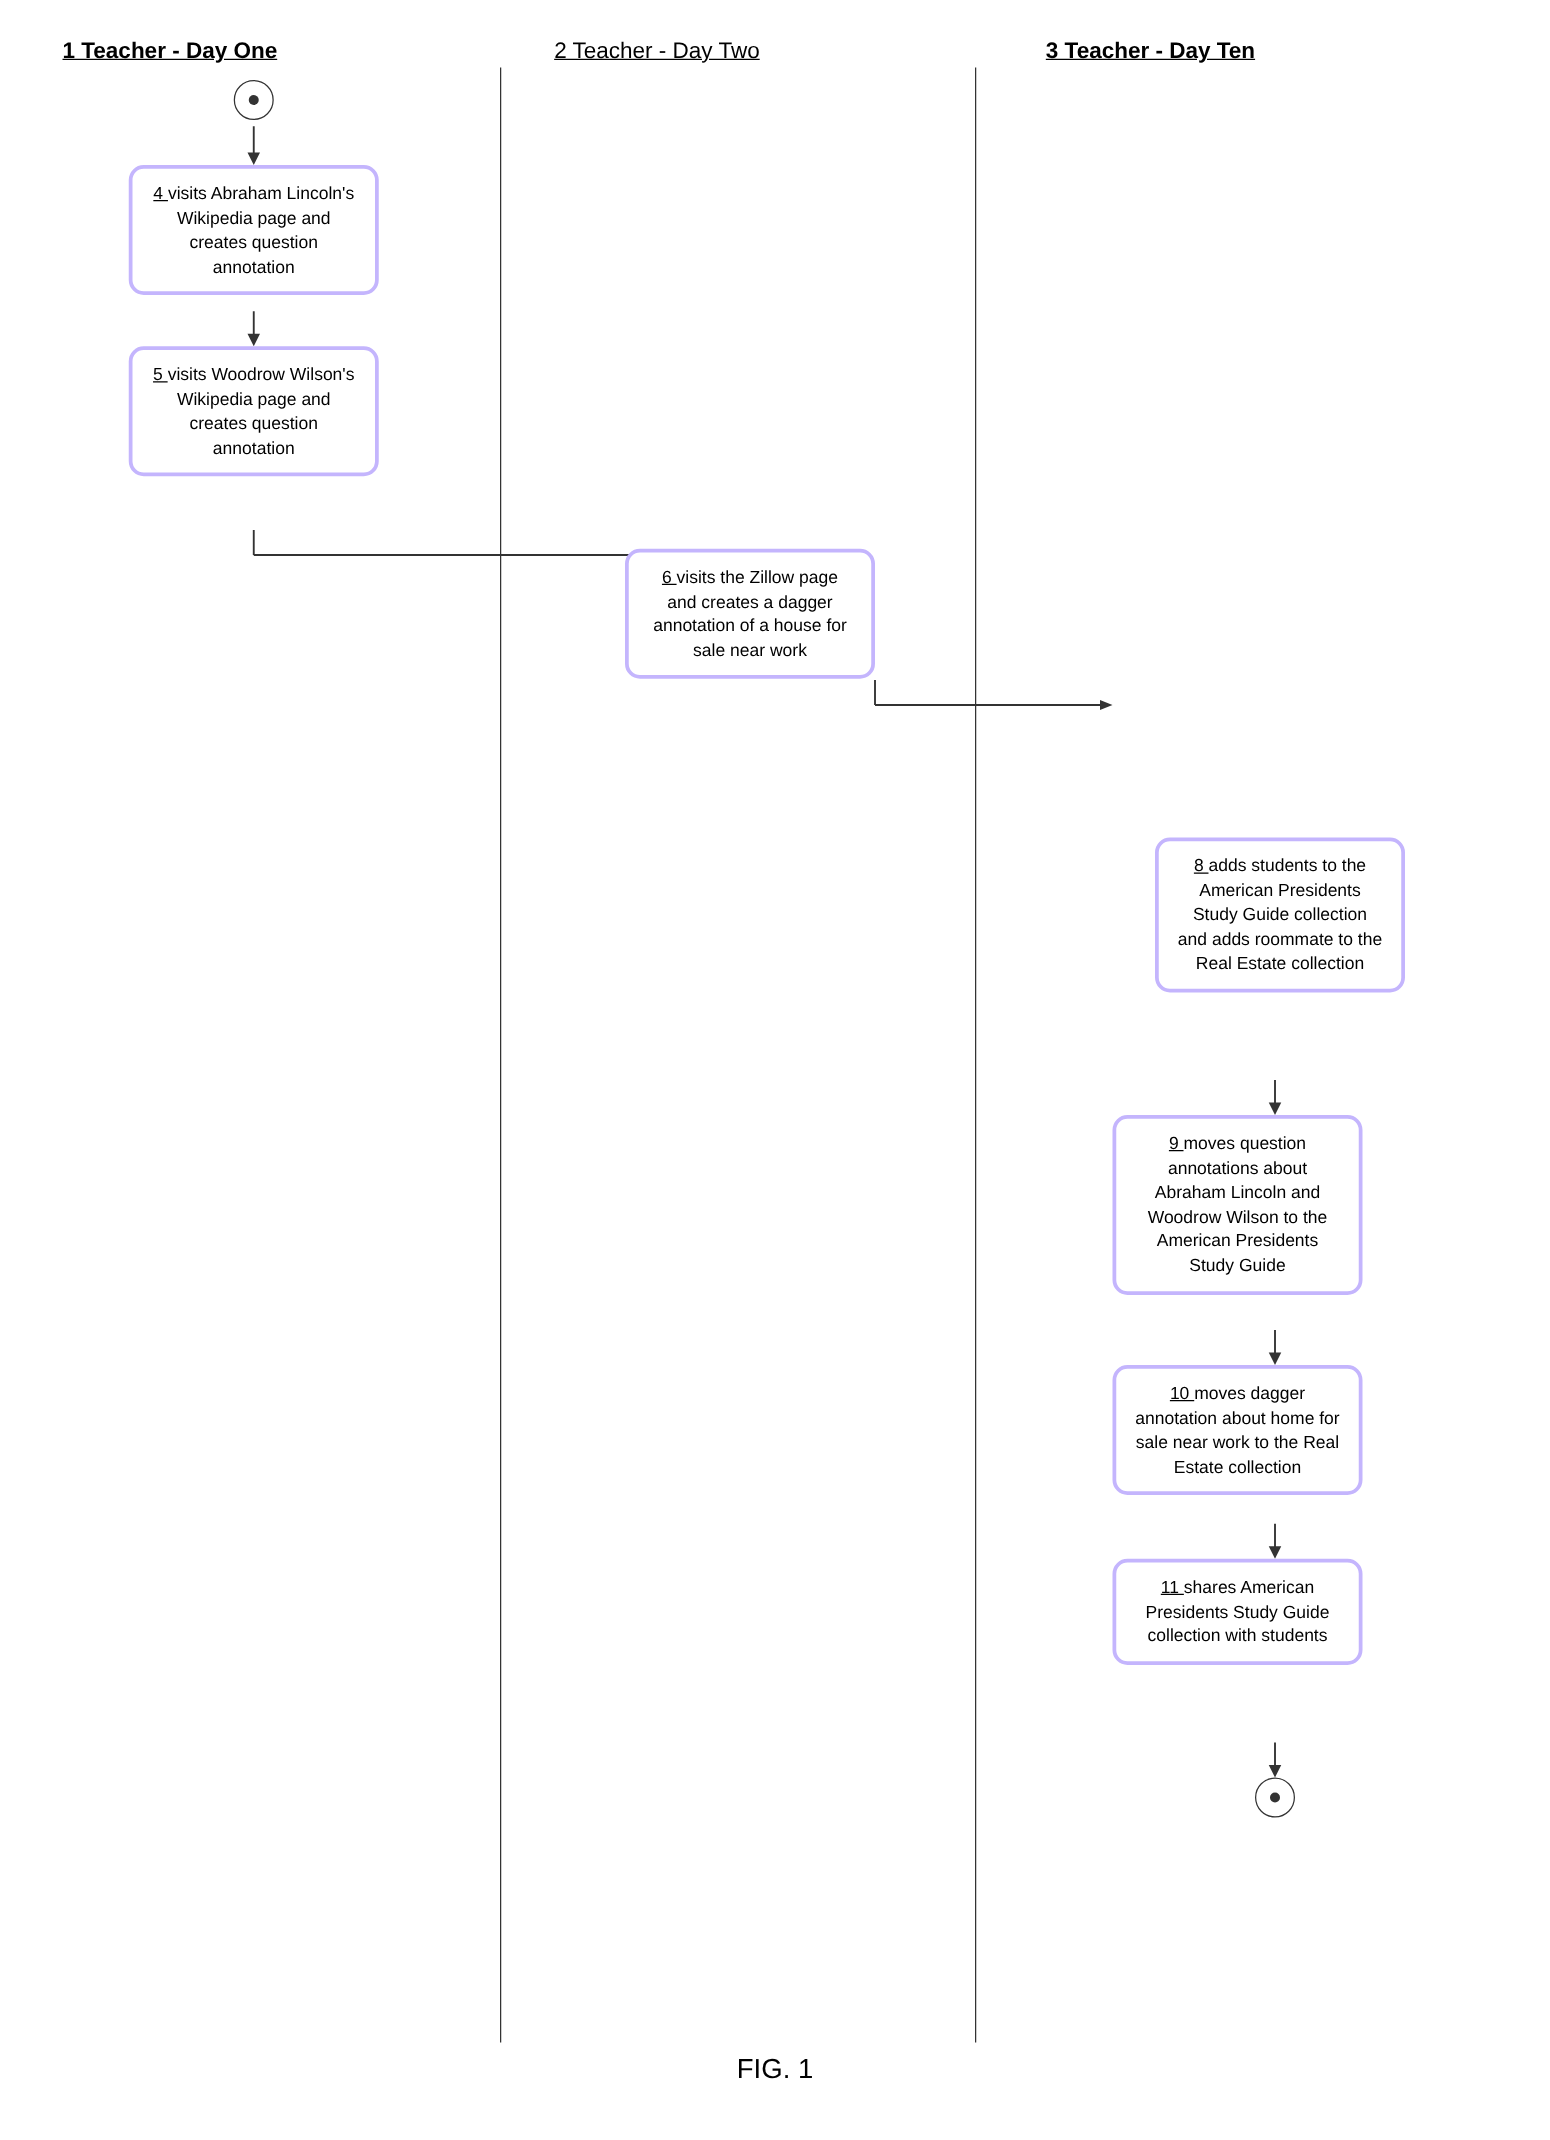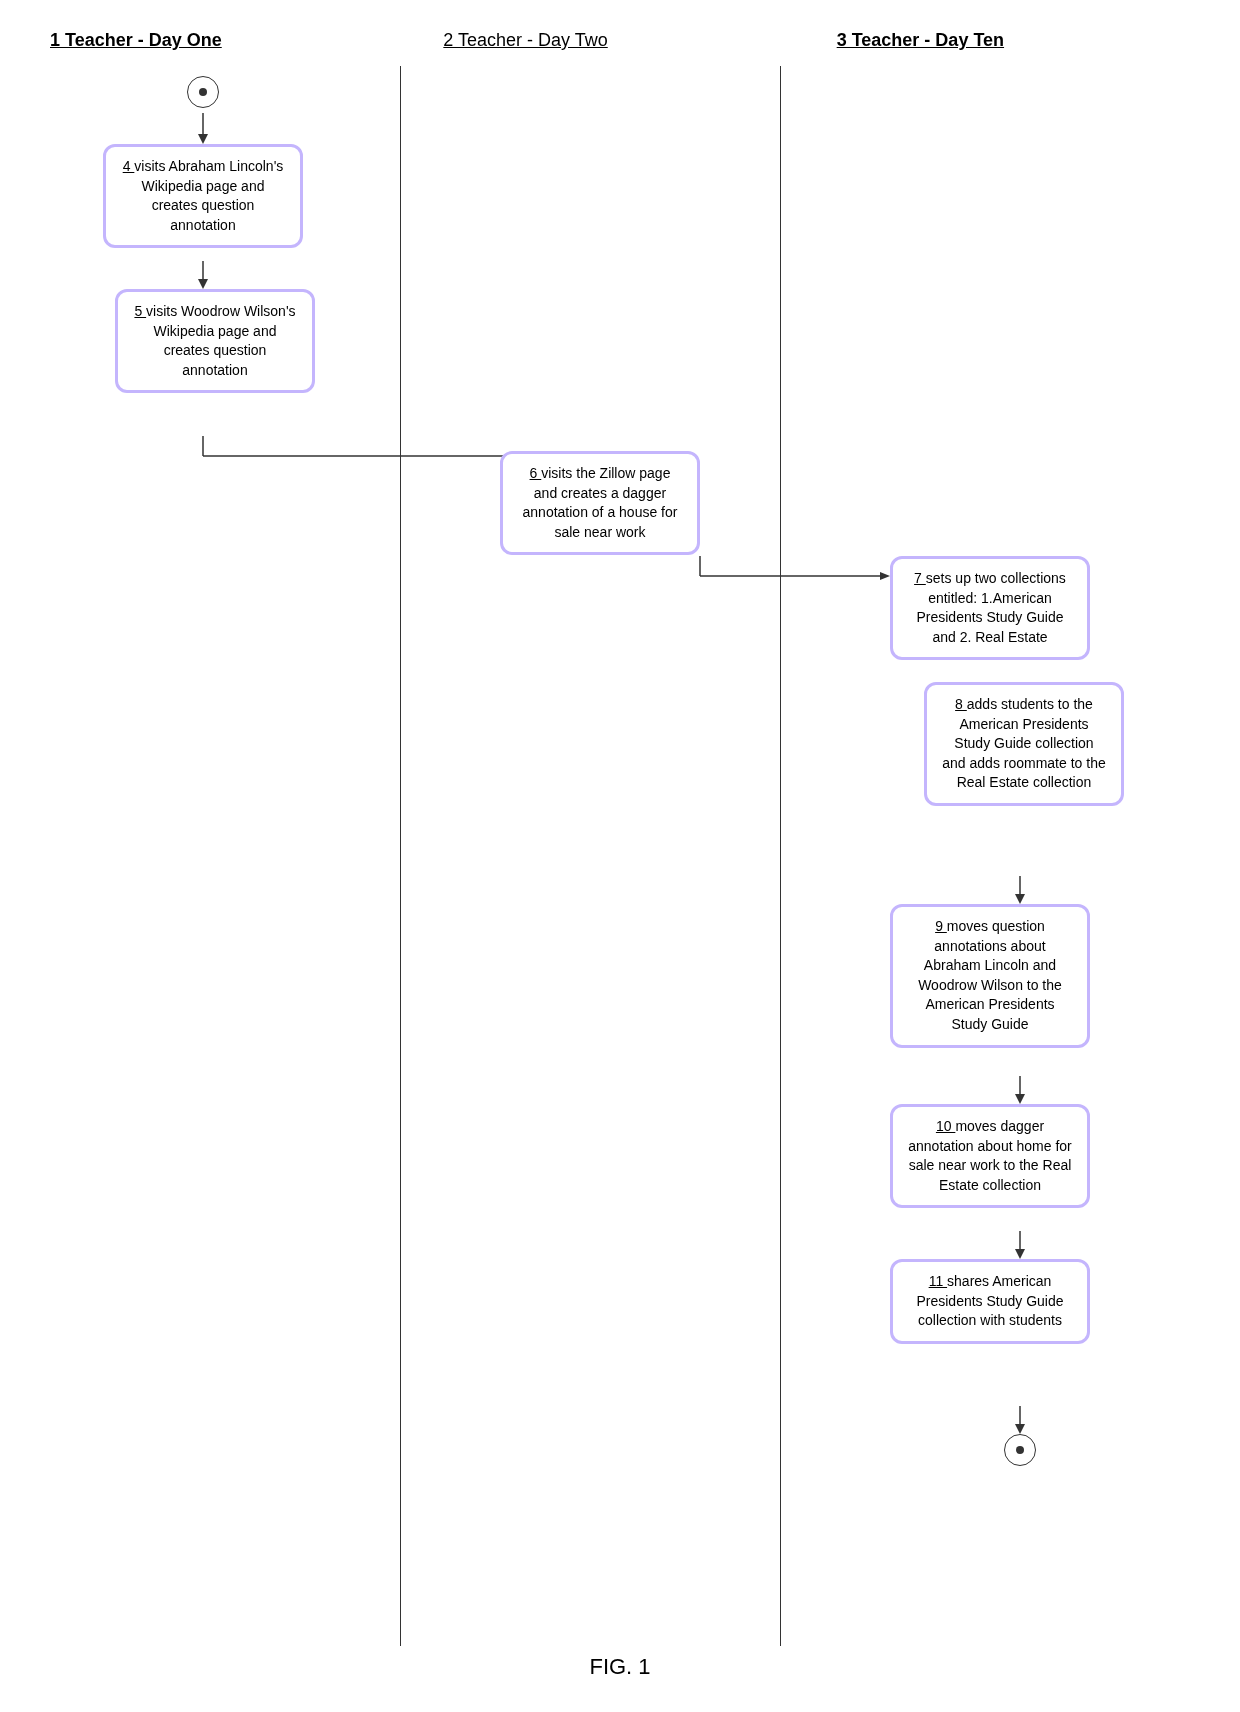--- a/index.html
+++ b/index.html
@@ -96,21 +96,21 @@
       font-size: 22px;
       font-weight: normal;
       margin-top: 8px;
     }
   </style>
 </head>
 <body>
 
 <div class="diagram-container">
 
-  <div style="display:flex; width:100%; padding: 0 10px; margin-bottom: 15px;">
+  <div style="display:flex; width:100%; padding: 0 10px; margin-bottom: 3px;">
     <div style="flex:1; padding-left: 20px;">
       <span style="font-size:18px; font-weight:bold; text-decoration:underline;">1 Teacher - Day One</span>
     </div>
     <div style="flex:1; padding-left: 20px;">
       <span style="font-size:18px; font-weight:normal; text-decoration:underline;">2 Teacher - Day Two</span>
     </div>
     <div style="flex:1; padding-left: 20px;">
       <span style="font-size:18px; font-weight:bold; text-decoration:underline;">3 Teacher - Day Ten</span>
     </div>
   </div>
@@ -158,40 +158,34 @@
       </div>
     </div>
 
     <div class="node" style="left: 83px; top: 78px;">
       <div class="flow-box">
         <span class="box-num">4 </span>
         <span>visits Abraham Lincoln's Wikipedia page and creates question annotation</span>
       </div>
     </div>
 
-    <div class="node" style="left: 95px; top: 223px;">
+    <div class="node" style="left: 83px; top: 223px;">
       <div class="flow-box">
         <span class="box-num">5 </span>
         <span>visits Woodrow Wilson's Wikipedia page and creates question annotation</span>
       </div>
     </div>
 
     <div class="node" style="left: 480px; top: 385px;">
       <div class="flow-box">
         <span class="box-num">6 </span>
         <span>visits the Zillow page and creates a dagger annotation of a house for sale near work</span>
       </div>
     </div>
 
-    <div class="node" style="left: 870px; top: 490px;">
-      <div class="flow-box">
-        <span class="box-num">7 </span>
-        <span>sets up two collections entitled: 1.American Presidents Study Guide and 2. Real Estate</span>
-      </div>
-    </div>
 
     <div class="node" style="left: 870px; top: 616px; margin-left: 34px;">
       <div class="flow-box">
         <span class="box-num">8 </span>
         <span>adds students to the American Presidents Study Guide collection and adds roommate to the Real Estate collection</span>
       </div>
     </div>
 
     <div class="node" style="left: 870px; top: 838px; justify-content: center;">
       <div class="flow-box">

